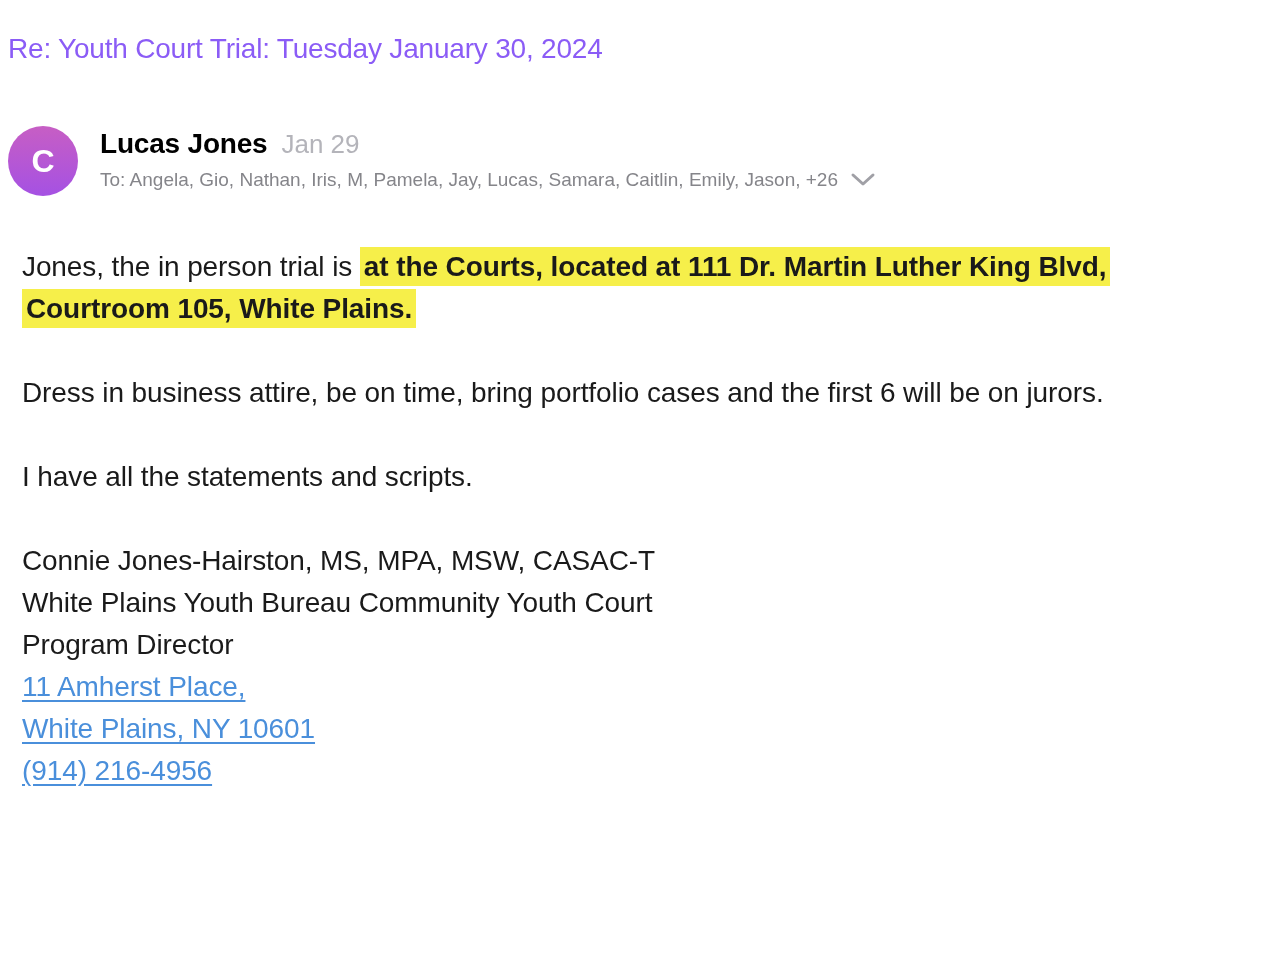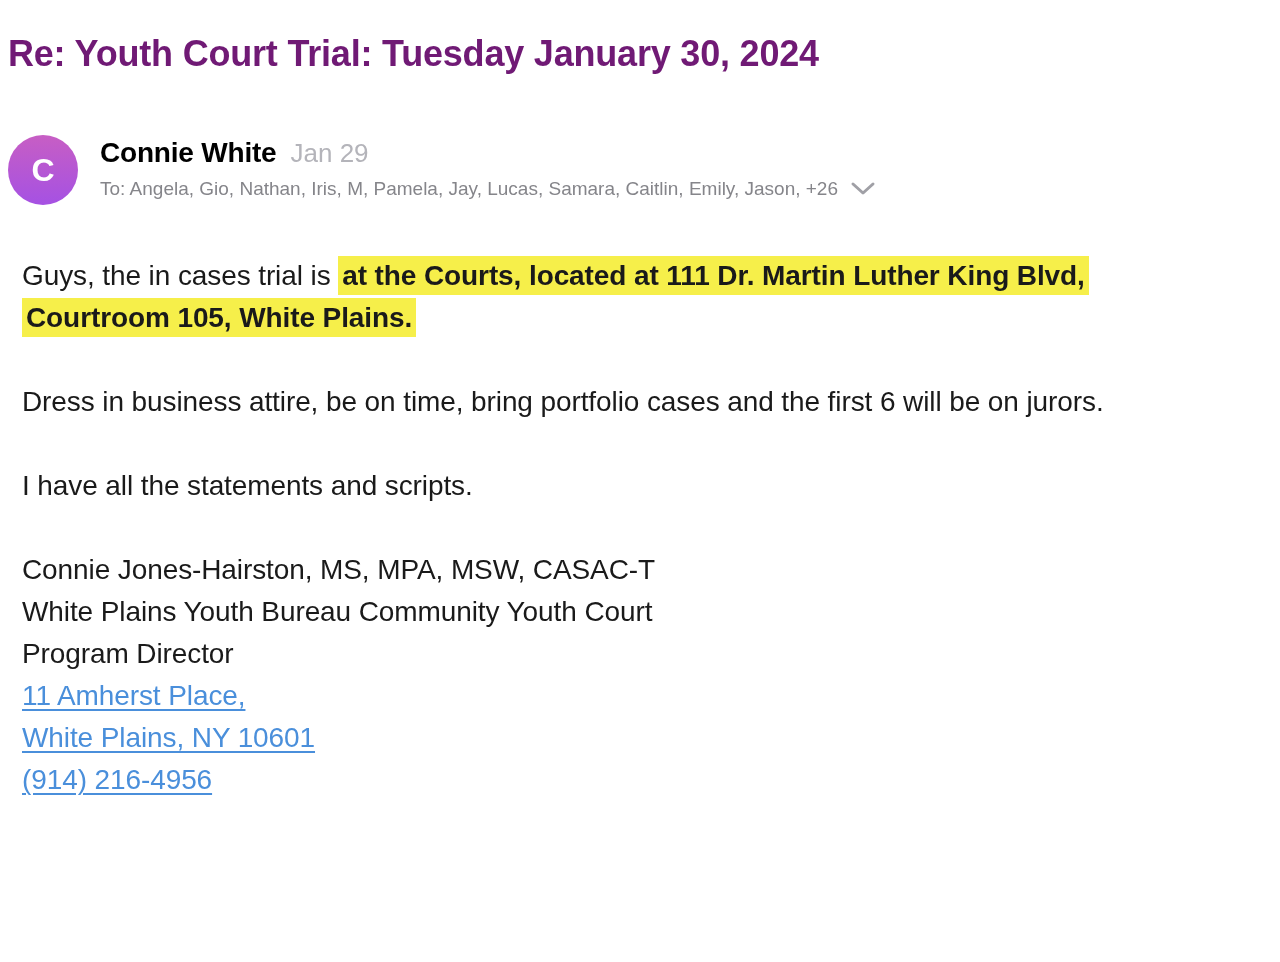--- a/index.html
+++ b/index.html
@@ -15,25 +15,25 @@
   * { margin: 0; padding: 0; box-sizing: border-box; }
   html, body {
     width: 1280px; height: 962px;
     background: #ffffff;
     font-family: "Liberation Sans", "DejaVu Sans", sans-serif;
     color: var(--text);
     overflow: hidden;
   }
   .subject {
     margin: 32px 40px 0 8px;
-    font-size: 36px;
-    font-weight: 700;
+    font-size: 28px;
+    font-weight: 400;
     letter-spacing: -0.2px;
     line-height: 1.2;
-    color: #701a75;
+    color: #8b5cf6;
   }
   .msg-header {
     display: flex;
     align-items: flex-start;
     margin: 60px 40px 0 8px;
   }
   .avatar {
     width: 70px; height: 70px;
     border-radius: 50%;
     background: linear-gradient(180deg, var(--avatar-top), var(--avatar-bottom));
@@ -105,36 +105,36 @@
 <body>
 
 <h1 class="subject">Re: Youth Court Trial: Tuesday January 30, 2024</h1>
 
 <div class="msg-header">
   <div class="avatar">
     <span class="avatar-initial">C</span>
   </div>
   <div class="header-text">
     <div class="name-row">
-      <span class="sender-name">Connie White</span>
+      <span class="sender-name">Lucas Jones</span>
       <span class="msg-date">Jan 29</span>
     </div>
     <div class="to-row">
       <span>To: Angela, Gio, Nathan, Iris, M, Pamela, Jay, Lucas, Samara, Caitlin, Emily, Jason, +26</span>
       <span class="chevron">
         <svg width="26" height="16" viewBox="0 0 26 16" fill="none">
           <polyline points="3,3 13,12 23,3" stroke="currentColor" stroke-width="3" stroke-linecap="round" stroke-linejoin="round"></polyline>
         </svg>
       </span>
     </div>
   </div>
 </div>
 
 <div class="email-body">
-  <p><span>Guys, the in cases trial is </span><span class="hl">at the Courts, located at 111 Dr. Martin Luther King Blvd, Courtroom 105, White Plains.</span></p>
+  <p><span>Jones, the in person trial is </span><span class="hl">at the Courts, located at 111 Dr. Martin Luther King Blvd, Courtroom 105, White Plains.</span></p>
   <p>Dress in business attire, be on time, bring portfolio cases and the first 6 will be on jurors.</p>
   <p>I have all the statements and scripts.</p>
 
   <div class="signature">
     <span class="sig-line">Connie Jones-Hairston, MS, MPA, MSW, CASAC-T</span>
     <span class="sig-line">White Plains Youth Bureau Community Youth Court</span>
     <span class="sig-line">Program Director</span>
     <div class="sig-links">
       <span class="sig-link-line"><a>11 Amherst Place,</a></span>
       <span class="sig-link-line"><a>White Plains, NY 10601</a></span>

